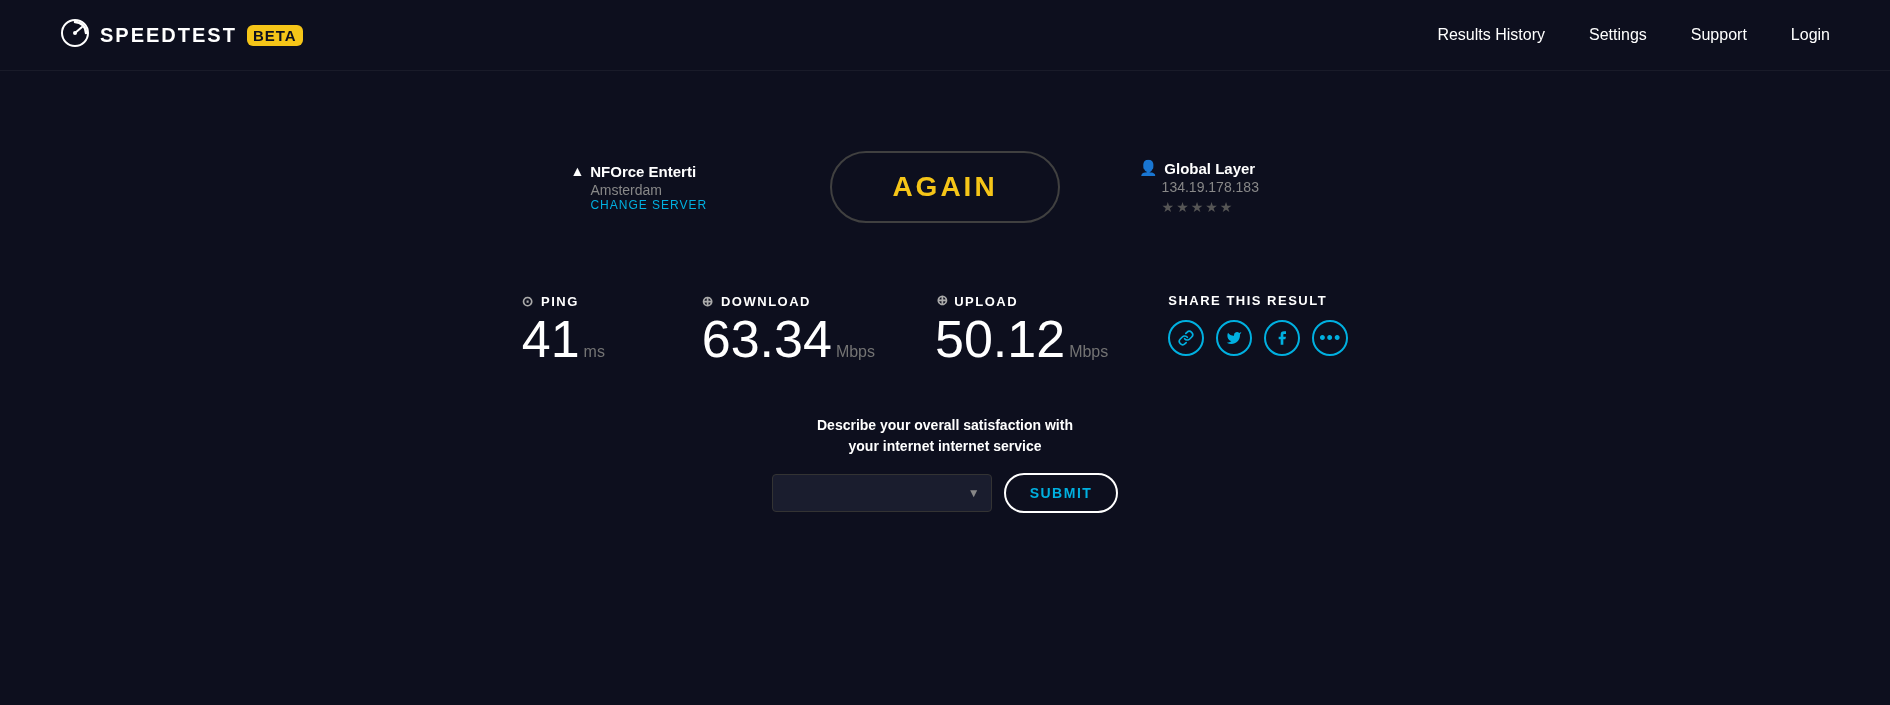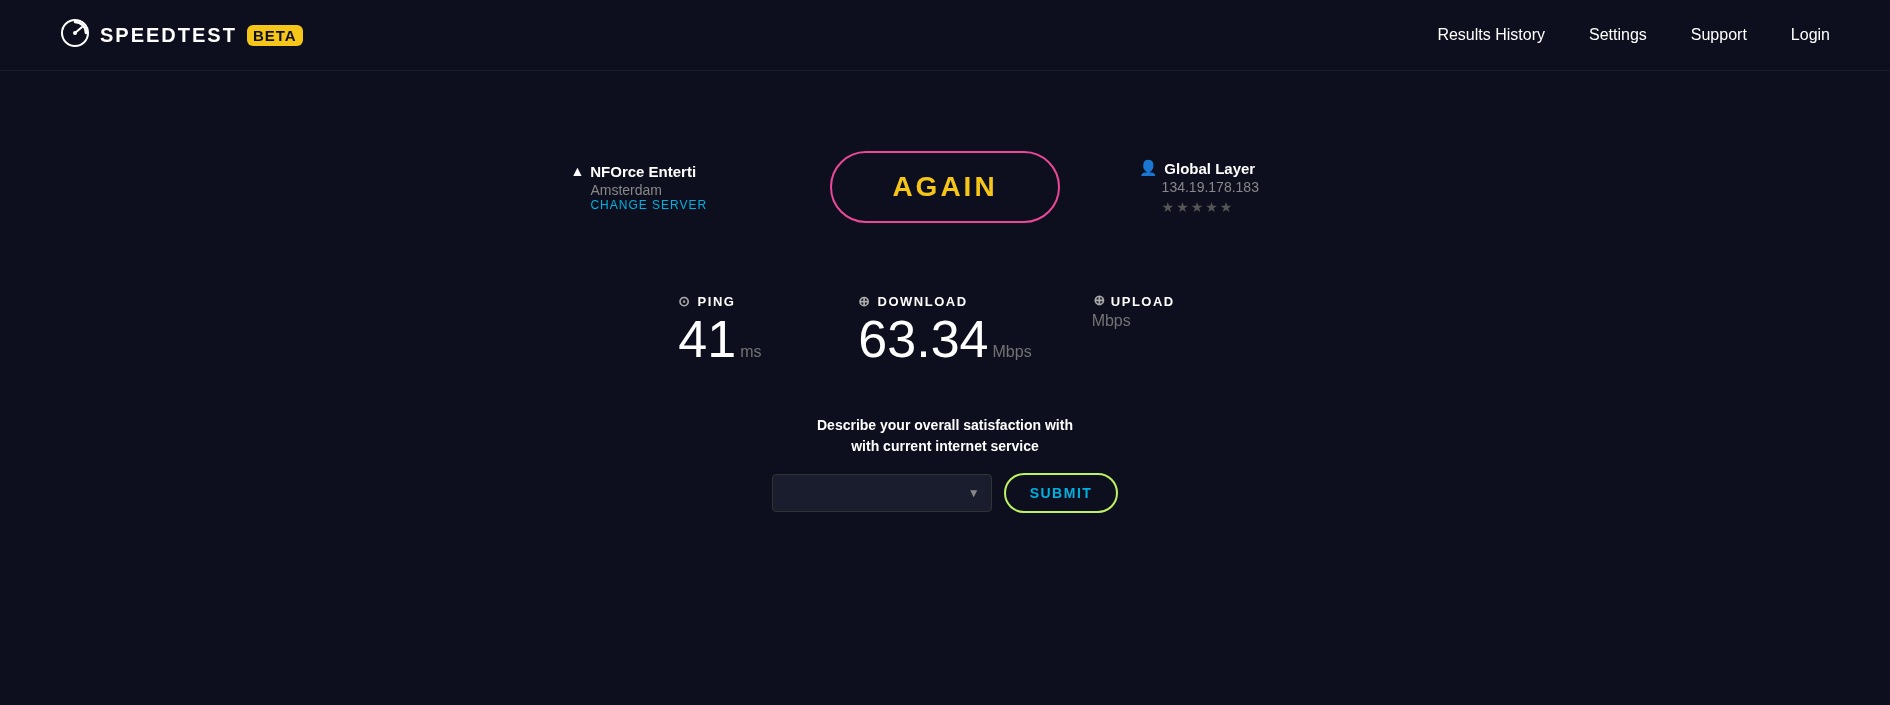--- a/index.html
+++ b/index.html
@@ -141,21 +141,21 @@
       margin-top: 4px;
     }
 
     .star {
       color: #555;
       font-size: 14px;
     }
 
     
     .again-button {
-      border: 2px solid #ec4899;
+      border: 2px solid #404040;
       background: transparent;
       color: #f5c518;
       font-size: 28px;
       font-weight: 700;
       letter-spacing: 3px;
       padding: 18px 60px;
       border-radius: 50px;
       cursor: pointer;
       transition: background 0.2s;
     }
@@ -283,21 +283,21 @@
       position: absolute;
       right: 12px;
       top: 50%;
       transform: translateY(-50%);
       color: #888;
       pointer-events: none;
       font-size: 12px;
     }
 
     .submit-button {
-      border: 2px solid #bef264;
+      border: 2px solid #ffffff;
       background: transparent;
       color: #00b0e0;
       font-size: 14px;
       font-weight: 700;
       letter-spacing: 1.5px;
       padding: 10px 24px;
       border-radius: 24px;
       cursor: pointer;
     }
 
@@ -385,30 +385,55 @@
         <span class="stat-unit">Mbps</span>
       </div>
     </div>
 
     <div class="stat-item">
       <div class="stat-label">
         <span class="stat-icon" style="transform:rotate(180deg);display:inline-block;">⊕</span>
         <span>UPLOAD</span>
       </div>
       <div class="stat-value">
+        <span>50.12</span>
         <span class="stat-unit">Mbps</span>
       </div>
     </div>
 
+    <div class="share-section">
+      <div class="share-label">SHARE THIS RESULT</div>
+      <div class="share-icons">
+        <button class="share-icon-btn" title="Copy link">
+          <svg width="16" height="16" viewBox="0 0 24 24" fill="none" stroke="#00b0e0" stroke-width="2.5" stroke-linecap="round" stroke-linejoin="round">
+            <path d="M10 13a5 5 0 0 0 7.54.54l3-3a5 5 0 0 0-7.07-7.07l-1.72 1.71"></path>
+            <path d="M14 11a5 5 0 0 0-7.54-.54l-3 3a5 5 0 0 0 7.07 7.07l1.71-1.71"></path>
+          </svg>
+        </button>
+        <button class="share-icon-btn" title="Share on Twitter">
+          <svg width="16" height="16" viewBox="0 0 24 24" fill="#00b0e0">
+            <path d="M23 3a10.9 10.9 0 0 1-3.14 1.53 4.48 4.48 0 0 0-7.86 3v1A10.66 10.66 0 0 1 3 4s-4 9 5 13a11.64 11.64 0 0 1-7 2c9 5 20 0 20-11.5a4.5 4.5 0 0 0-.08-.83A7.72 7.72 0 0 0 23 3z"></path>
+          </svg>
+        </button>
+        <button class="share-icon-btn" title="Share on Facebook">
+          <svg width="16" height="16" viewBox="0 0 24 24" fill="#00b0e0">
+            <path d="M18 2h-3a5 5 0 0 0-5 5v3H7v4h3v8h4v-8h3l1-4h-4V7a1 1 0 0 1 1-1h3z"></path>
+          </svg>
+        </button>
+        <button class="share-icon-btn" title="More options">
+          <span style="color:#00b0e0; font-size:18px; letter-spacing:1px; line-height:1;">•••</span>
+        </button>
+      </div>
+    </div>
   </div>
 
   <div class="satisfaction-section">
     <div class="satisfaction-text">
       <span>Describe your overall satisfaction with</span><br>
-      <span>with current internet service</span>
+      <span>your internet internet service</span>
     </div>
     <div class="satisfaction-row">
       <div class="dropdown-wrapper">
         <select class="satisfaction-dropdown">
           <option value=""></option>
           <option value="very-satisfied">Very Satisfied</option>
           <option value="satisfied">Satisfied</option>
           <option value="neutral">Neutral</option>
           <option value="dissatisfied">Dissatisfied</option>
           <option value="very-dissatisfied">Very Dissatisfied</option>

